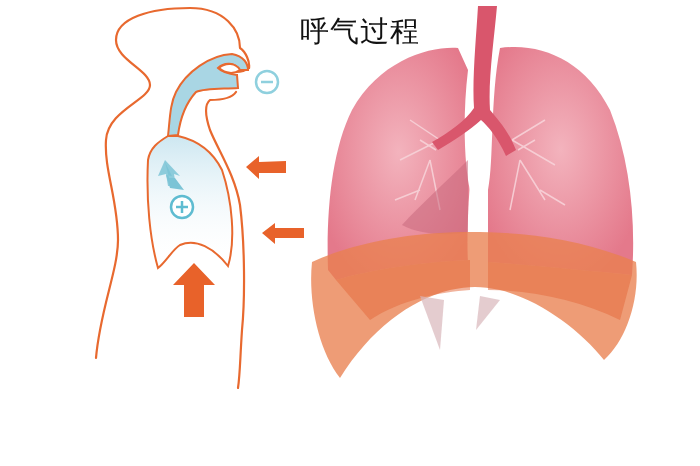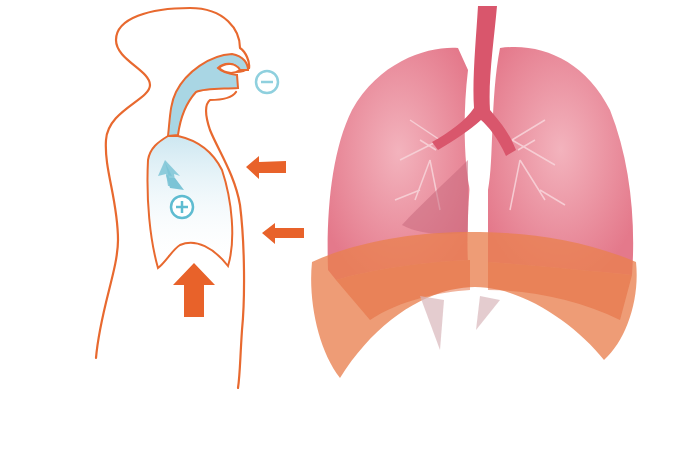--- a/index.html
+++ b/index.html
@@ -8,20 +8,21 @@
     position: absolute; left: 280px; top: 12px; width: 160px; text-align: center;
     font-family: "DejaVu Sans", sans-serif; font-size: 29px; color: #111111; letter-spacing: 1px;
     z-index: 5;
   }
   svg { position: absolute; left: 0; top: 0; }
 </style>
 </head>
 <body>
 
 <div id="stage">
+  <div id="title">呼气过程</div>
 
   <svg width="700" height="466" viewBox="0 0 700 466">
     <defs>
       <linearGradient id="chestAir" x1="0" y1="0" x2="0" y2="1">
         <stop offset="0" stop-color="#cde7f1"></stop>
         <stop offset="1" stop-color="#ffffff" stop-opacity="0"></stop>
       </linearGradient>
       <radialGradient id="lungGrad" cx="0.5" cy="0.45" r="0.6">
         <stop offset="0" stop-color="#f3b3bd"></stop>
         <stop offset="1" stop-color="#e4798b"></stop>

